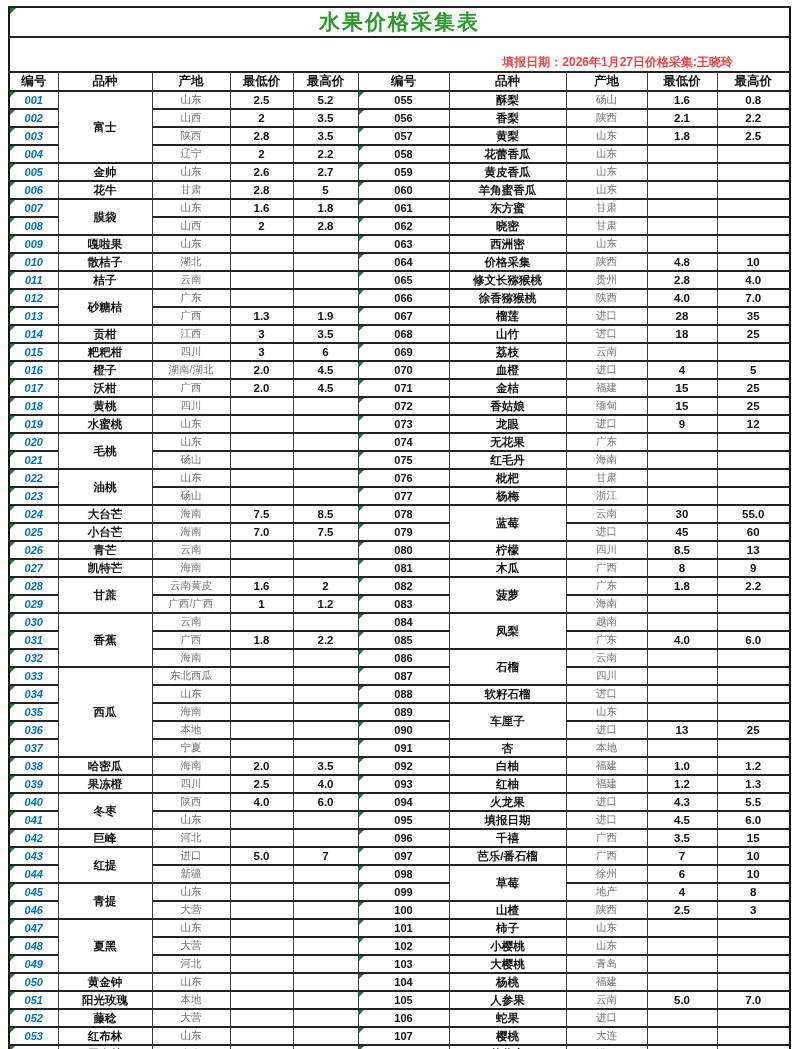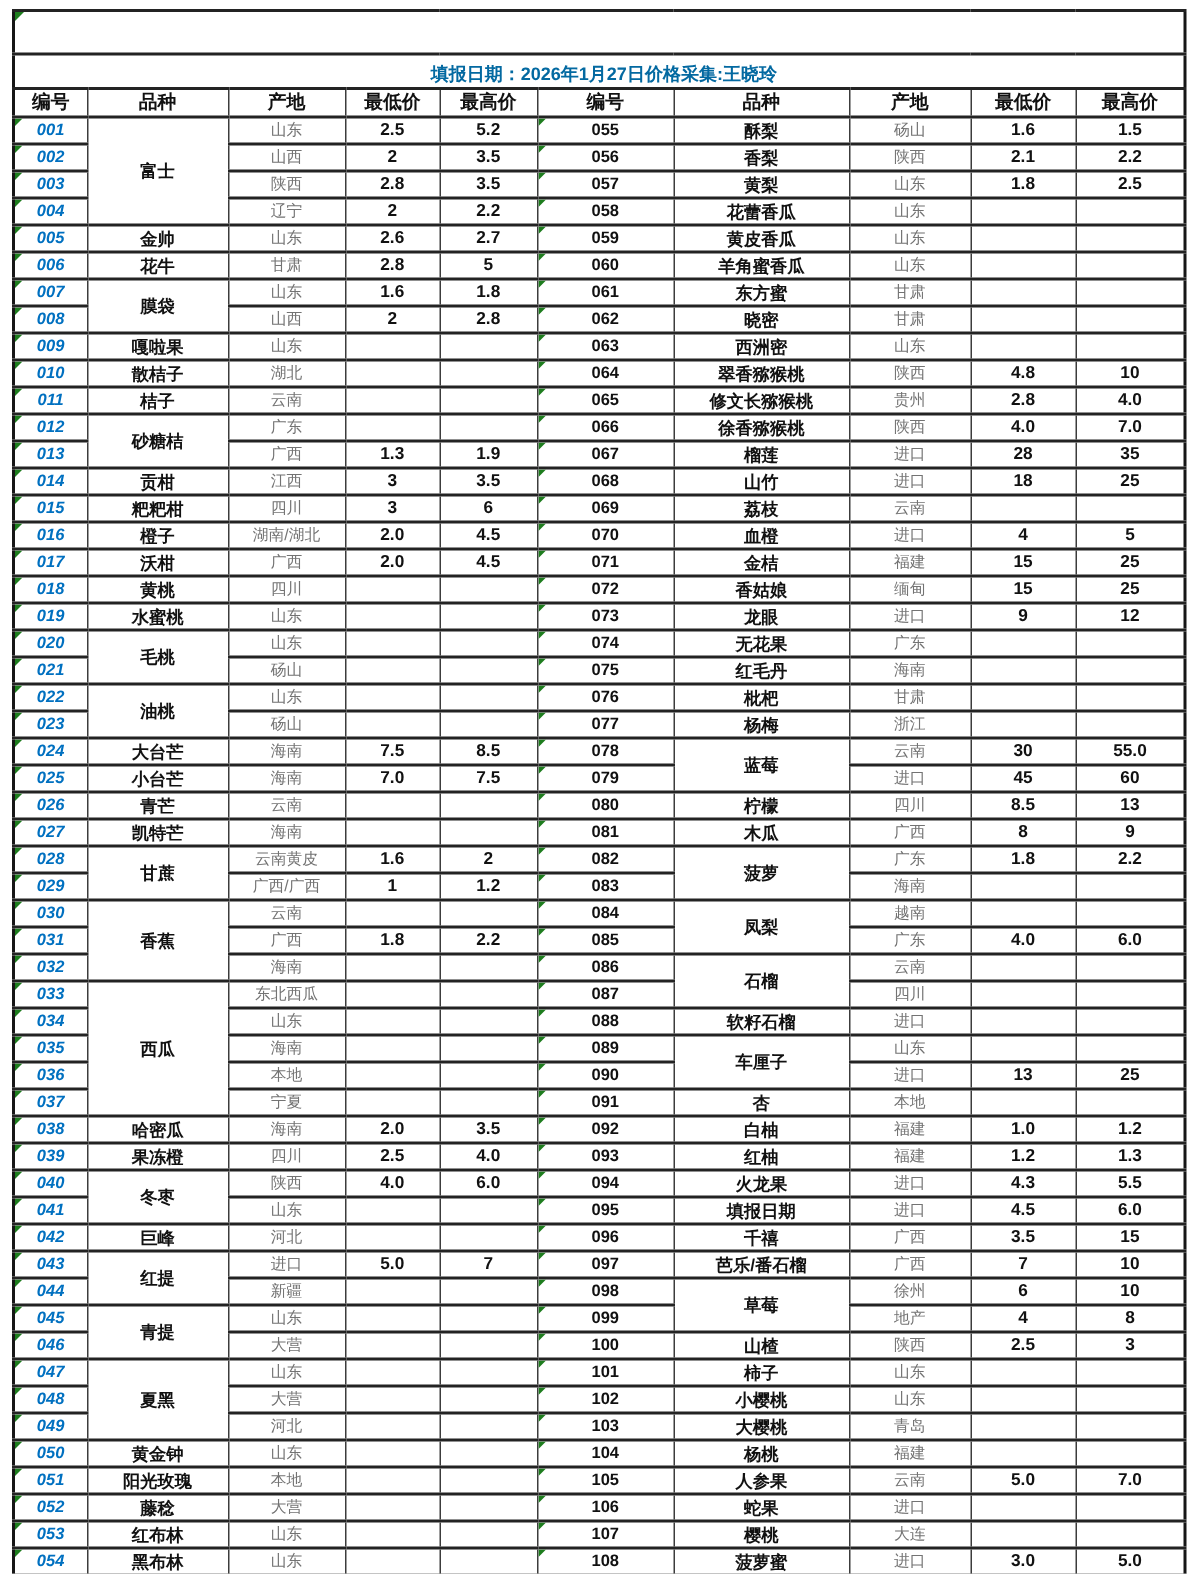--- a/index.html
+++ b/index.html
@@ -32,26 +32,26 @@
   tr.data-row     { height: 18px; }
 
   .title-cell {
     color: var(--title-green);
     font-weight: bold;
     font-size: 21px;
     letter-spacing: 2px;
   }
   .info-flex {
     display: flex;
-    justify-content: center;
+    justify-content: flex-end;
     align-items: center;
-    padding: 4px 56px 0 62px;
+    padding: 16px 56px 0 62px;
     font-weight: bold;
     font-size: 12px;
-    color: #0369a1;
+    color: #ef4444;
   }
   .id-cell     { font-weight: bold; font-size: 11px; }
   .id-left     { color: var(--id-blue); font-style: italic; }
   .id-right    { color: #111; }
   .variety-cell{ font-weight: bold; font-size: 11.5px; color: #111; }
   .origin-cell { font-size: 10.5px; color: var(--origin-gray); font-weight: normal; }
   .price-cell  { font-weight: bold; font-size: 11.5px; color: #111; }
 
   .corner-icon {
     position: absolute;
@@ -75,20 +75,21 @@
     <col style="width:91px">
       <col style="width:117px">
       <col style="width:81px">
       <col style="width:70px">
       <col style="width:73px">
   </colgroup>
   <tbody>
     <tr class="title-row">
       <td colspan="10" class="title-cell">
         <span class="corner-icon big"></span>
+        <span>水果价格采集表</span>
       </td>
     </tr>
     <tr class="info-row">
       <td colspan="10">
         <div class="info-flex">
           <span>填报日期：2026年1月27日</span>
           <span>价格采集:王晓玲</span>
         </div>
       </td>
     </tr>
@@ -107,21 +108,21 @@
   <tr class="data-row">
         <td class="id-cell id-left"><span class="corner-icon"></span>001</td>
         <td class="variety-cell" rowspan="4">富士</td>
         <td class="origin-cell">山东</td>
         <td class="price-cell">2.5</td>
         <td class="price-cell">5.2</td>
         <td class="id-cell id-right"><span class="corner-icon"></span>055</td>
         <td class="variety-cell" rowspan="1">酥梨</td>
         <td class="origin-cell">砀山</td>
         <td class="price-cell">1.6</td>
-        <td class="price-cell">1.5</td>
+        <td class="price-cell">0.8</td>
       </tr>
       <tr class="data-row">
         <td class="id-cell id-left"><span class="corner-icon"></span>002</td>
         <td class="origin-cell">山西</td>
         <td class="price-cell">2</td>
         <td class="price-cell">3.5</td>
         <td class="id-cell id-right"><span class="corner-icon"></span>056</td>
         <td class="variety-cell" rowspan="1">香梨</td>
         <td class="origin-cell">陕西</td>
         <td class="price-cell">2.1</td>
@@ -208,21 +209,21 @@
         <td class="price-cell"></td>
         <td class="price-cell"></td>
       </tr>
       <tr class="data-row">
         <td class="id-cell id-left"><span class="corner-icon"></span>010</td>
         <td class="variety-cell" rowspan="1">散桔子</td>
         <td class="origin-cell">湖北</td>
         <td class="price-cell"></td>
         <td class="price-cell"></td>
         <td class="id-cell id-right"><span class="corner-icon"></span>064</td>
-        <td class="variety-cell" rowspan="1">翠香猕猴桃</td>
+        <td class="variety-cell" rowspan="1">价格采集</td>
         <td class="origin-cell">陕西</td>
         <td class="price-cell">4.8</td>
         <td class="price-cell">10</td>
       </tr>
       <tr class="data-row">
         <td class="id-cell id-left"><span class="corner-icon"></span>011</td>
         <td class="variety-cell" rowspan="1">桔子</td>
         <td class="origin-cell">云南</td>
         <td class="price-cell"></td>
         <td class="price-cell"></td>

